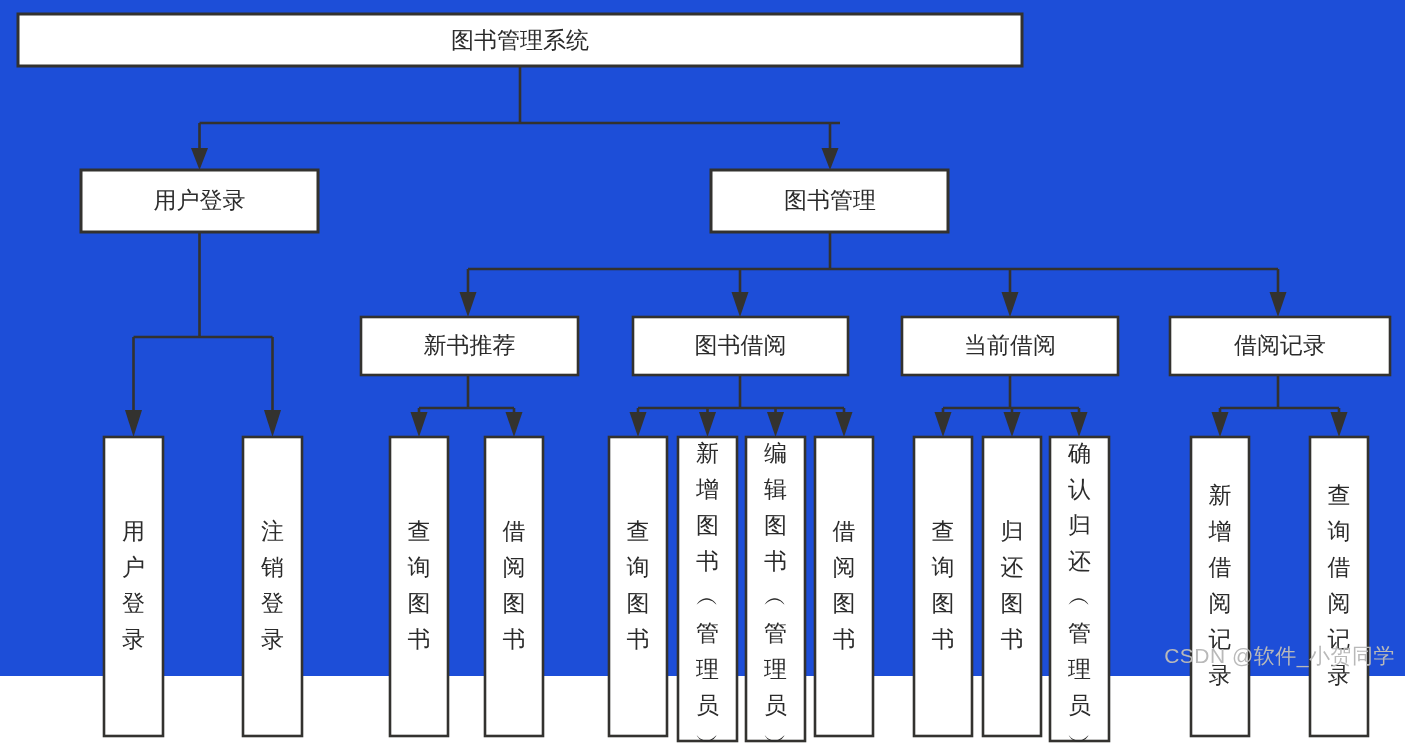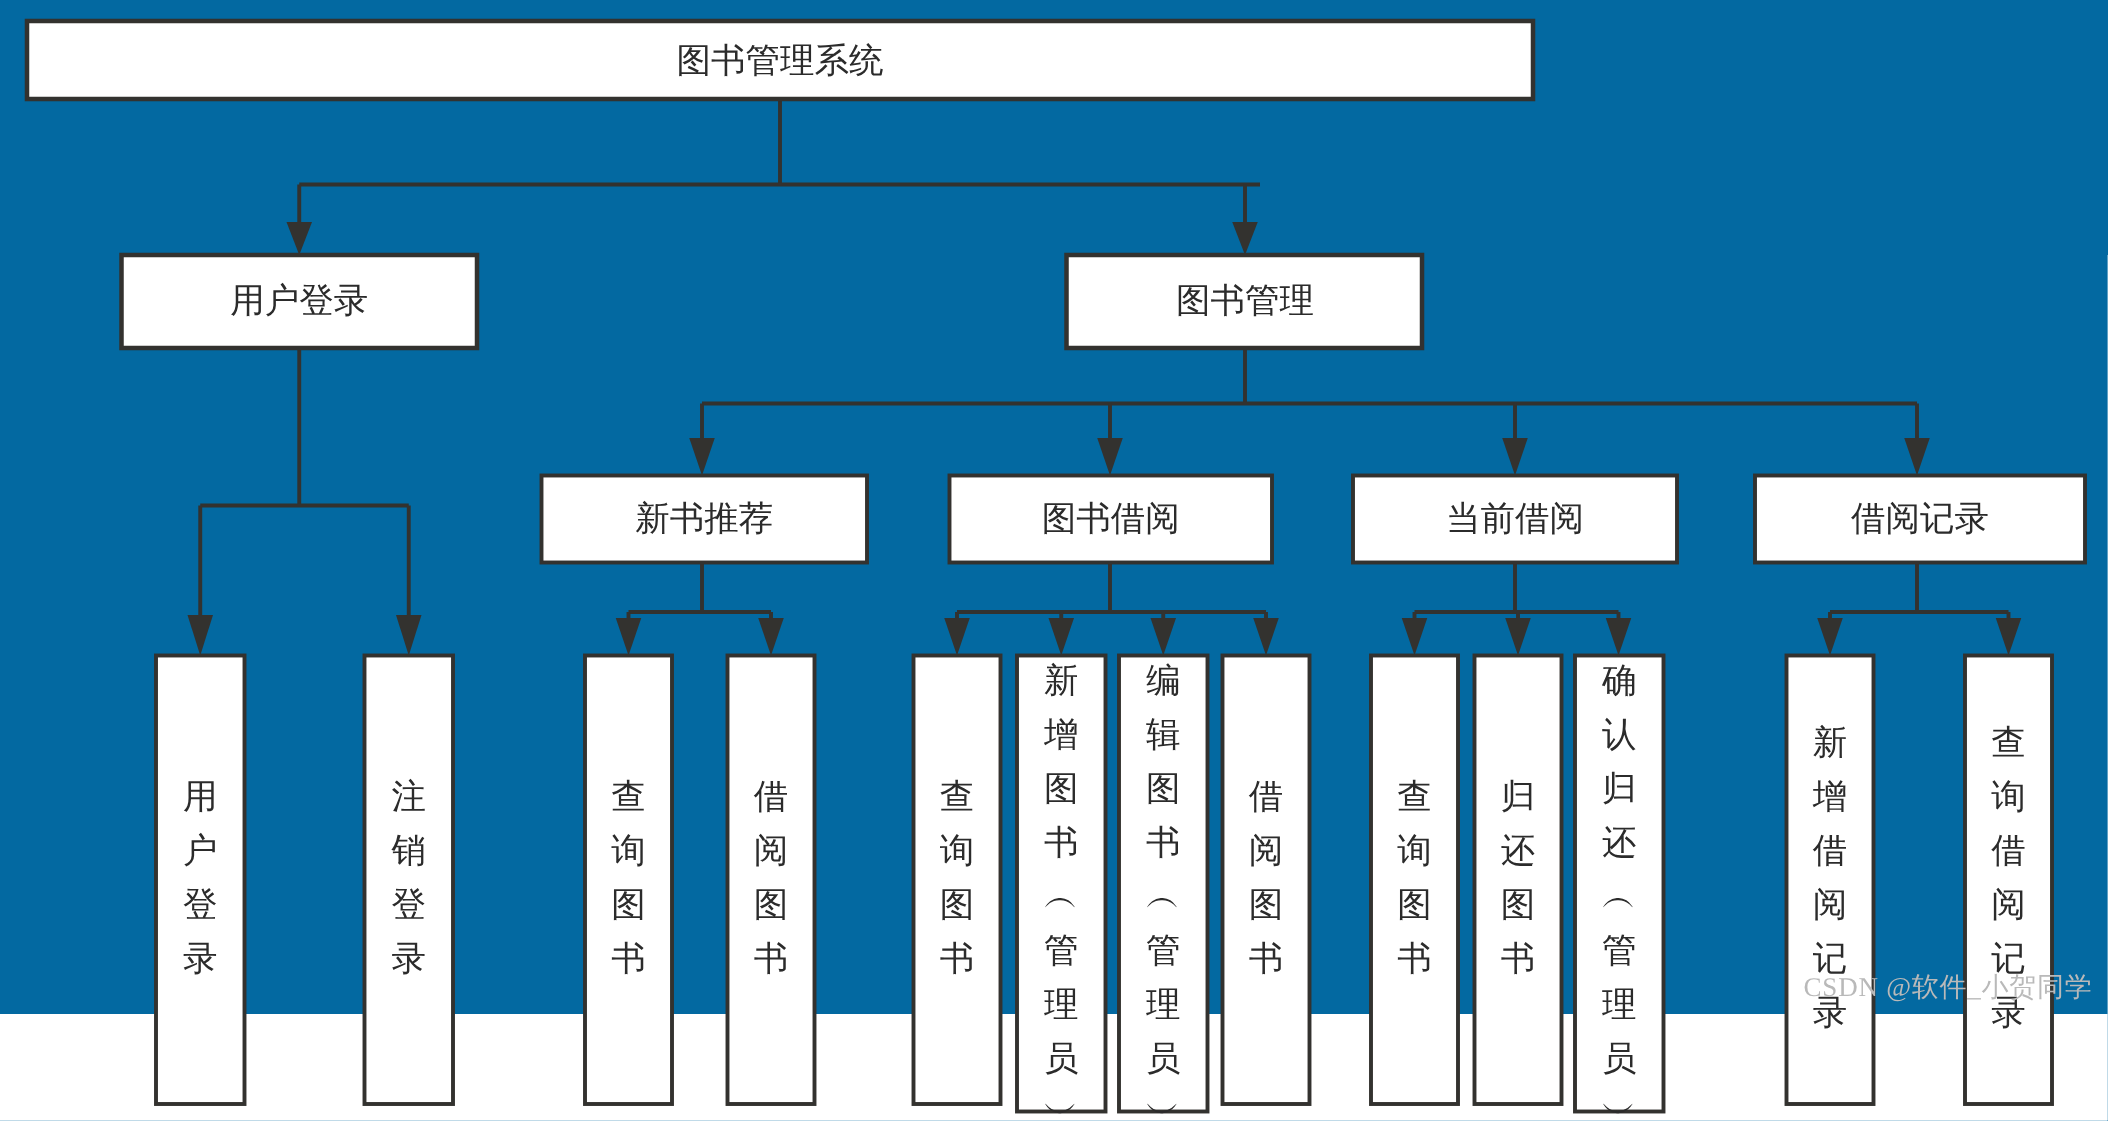--- a/index.html
+++ b/index.html
@@ -10,21 +10,21 @@
   body {
     width: 1405px;
     height: 747px;
     overflow: hidden;
     font-family: "Liberation Sans", "DejaVu Sans", sans-serif;
   }
   #diagram-root {
     position: relative;
     width: 1405px;
     height: 676px;
-    background: #0369a1;
+    background: #1d4ed8;
   }
   svg.flow {
     position: absolute;
     left: 0;
     top: 0;
     width: 1405px;
     height: 747px;
   }
   .node-box {
     fill: #ffffff;
@@ -56,22 +56,22 @@
   .node-label-v {
     font-family: "Liberation Sans", "DejaVu Sans", sans-serif;
     font-size: 23px;
     fill: #2b2b2b;
     text-anchor: middle;
   }
   .watermark {
     position: absolute;
     right: 10px;
     bottom: 6px;
-    font-family: Liberation Serif, serif;
-    font-size: 18px;
+    font-family: Liberation Sans, sans-serif;
+    font-size: 21px;
     color: #b9b9b9;
     letter-spacing: 0.5px;
     white-space: nowrap;
     pointer-events: none;
   }
 </style>
 </head>
 <body>
 
 <div id="diagram-root">

